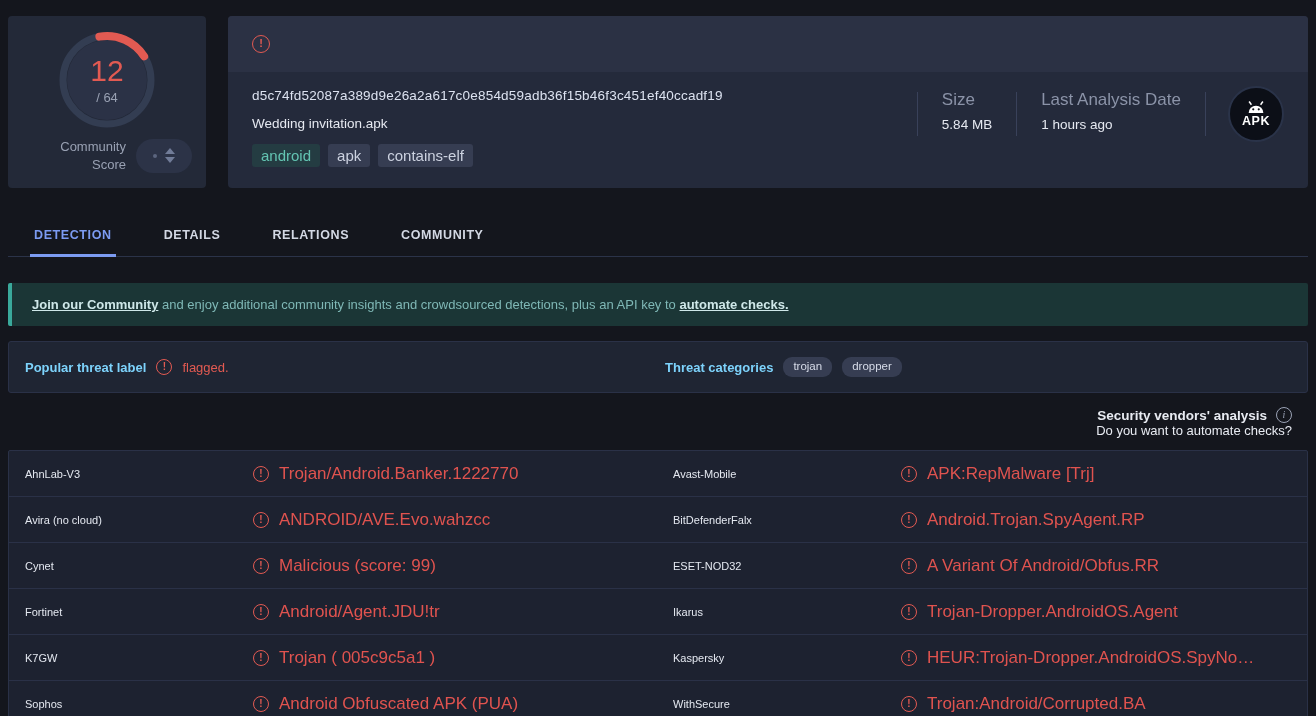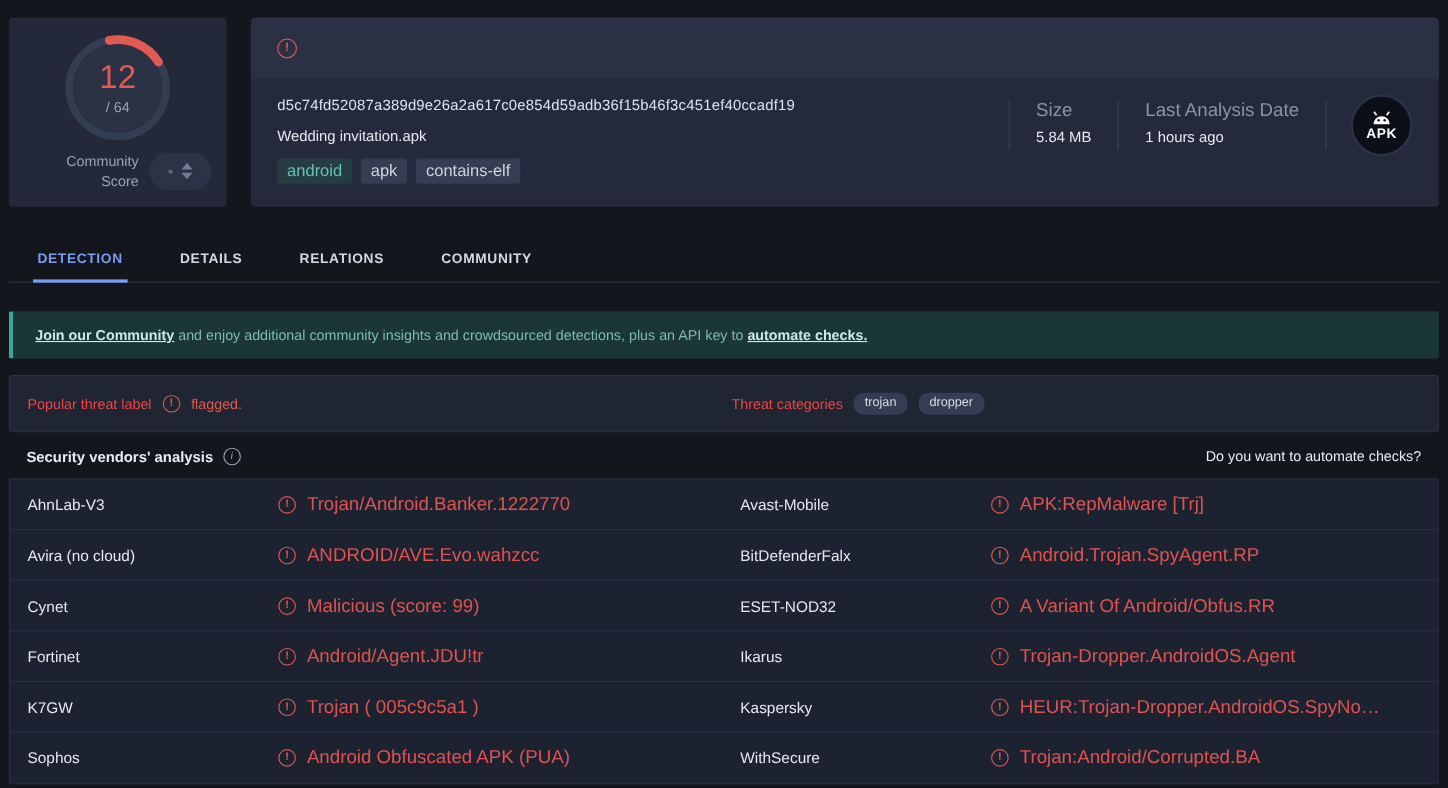--- a/index.html
+++ b/index.html
@@ -94,52 +94,53 @@
     color:#7fb8b6; font-size:13px; white-space:pre-wrap;
   }
   .join-banner a { color:#cfe8e9; font-weight:bold; text-decoration:underline; cursor:pointer; }
 
   
   .threat-card {
     margin-top:15px; height:52px; background:#1f2533; border:1px solid #2a3147; border-radius:3px;
     display:flex; align-items:center;
   }
   .threat-left { display:flex; align-items:center; gap:10px; padding-left:16px; width:656px; flex:none; }
-  .threat-title { color:#ef4444; font-weight:normal; }
+  .threat-title { color:#7dd3fc; font-weight:bold; }
   .circ-excl.sm { width:16px; height:16px; line-height:13px; font-size:10px; }
   .threat-value { color:#e25a52; }
   .threat-right { display:flex; align-items:center; gap:10px; }
   .pill {
     background:#363d52; color:#d6dbe8; font-size:11.5px; padding:4px 10px;
     border-radius:9px; line-height:1;
   }
 
   
   .analysis-header {
-    display:flex; align-items:flex-start; justify-content:space-between;
+    display:flex; align-items:flex-end; justify-content:space-between;
     padding:14px 16px 12px 16px;
+    flex-direction:column;
   }
   .analysis-title-wrap { display:flex; align-items:center; gap:9px; }
   .analysis-title { color:#e8ebf2; font-weight:bold; font-size:13.5px; }
   .info-icon {
     width:16px; height:16px; border:1px solid #9aa2b5; border-radius:50%;
     color:#9aa2b5; font-size:10px; line-height:14px; text-align:center;
     font-family:"Liberation Serif", serif; font-style:italic; cursor:pointer;
   }
   .automate-q { color:#e8ebf2; font-size:13px; }
 
   
   .vendors-table { border:1px solid #2a3147; border-radius:2px; background:#1d2230; }
   .vrow {
     display:grid; grid-template-columns:228px 420px 228px 1fr;
     align-items:center; height:46px; padding:0 16px;
     border-bottom:1px solid #2a3147;
   }
   .vrow:last-child { border-bottom:none; }
-  .vendor-name { color:#e4e8f0; font-size:14px; }
+  .vendor-name { color:#e4e8f0; font-size:11px; }
   .detection { display:flex; align-items:center; gap:10px; min-width:0; }
   .detection-text {
     color:#e0534f; font-size:17px; white-space:nowrap; overflow:hidden; text-overflow:ellipsis;
   }
 </style>
 </head>
 <body>
 
 <div class="page">
 

